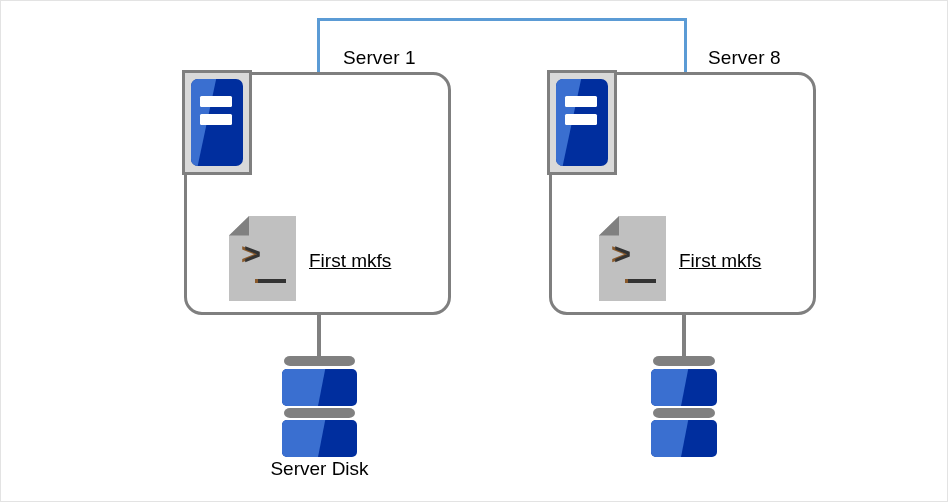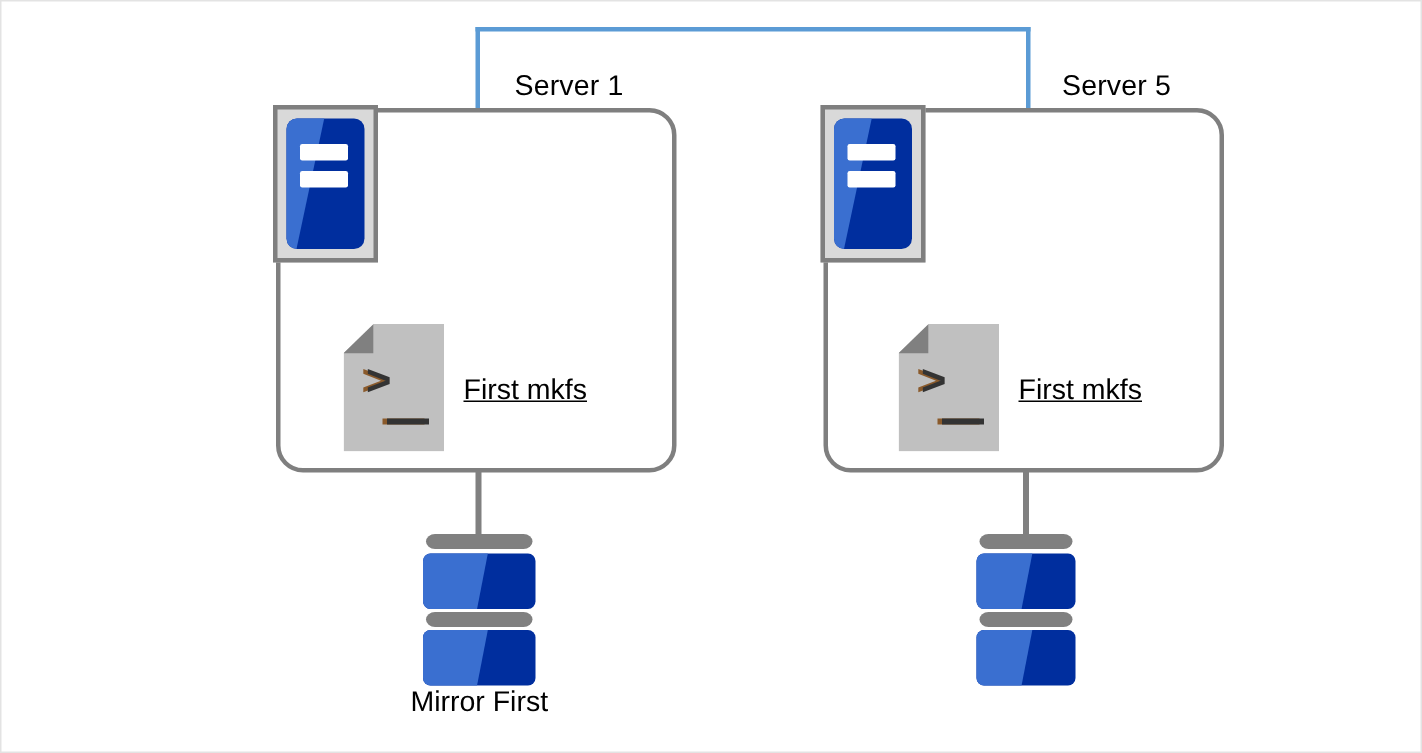--- a/index.html
+++ b/index.html
@@ -187,23 +187,23 @@
   <div class="doc-label" style="left:308px; top:249px;">First mkfs</div>
 
   <div class="abs disk-connector" style="left:316px; top:313px; width:4px; height:46px;"></div>
 
   <div class="abs" style="left:281px; top:355px; width:75px; height:98px;">
     <div class="abs disk-plate" style="left:2px; top:0px; width:71px; height:10px;"></div>
     <div class="disk-block" style="left:0px; top:13px; width:75px; height:37px;"></div>
     <div class="abs disk-plate" style="left:2px; top:52px; width:71px; height:10px;"></div>
     <div class="disk-block" style="left:0px; top:64px; width:75px; height:37px;"></div>
   </div>
-  <div class="disk-label" style="left:266px; top:457px; width:105px;">Mirror First</div>
-
-  <div class="abs server-label" style="left:707px; top:46px;">Server 5</div>
+  <div class="disk-label" style="left:266px; top:457px; width:105px;">Server Disk</div>
+
+  <div class="abs server-label" style="left:707px; top:46px;">Server 8</div>
 
   <div class="abs server-box" style="left:548px; top:71px; width:267px; height:243px;"></div>
 
   <div class="abs srv-icon-frame" style="left:546px; top:69px; width:70px; height:105px;">
     <div class="srv-icon-body">
       <div class="srv-bar b1"></div>
       <div class="srv-bar b2"></div>
     </div>
   </div>
 

